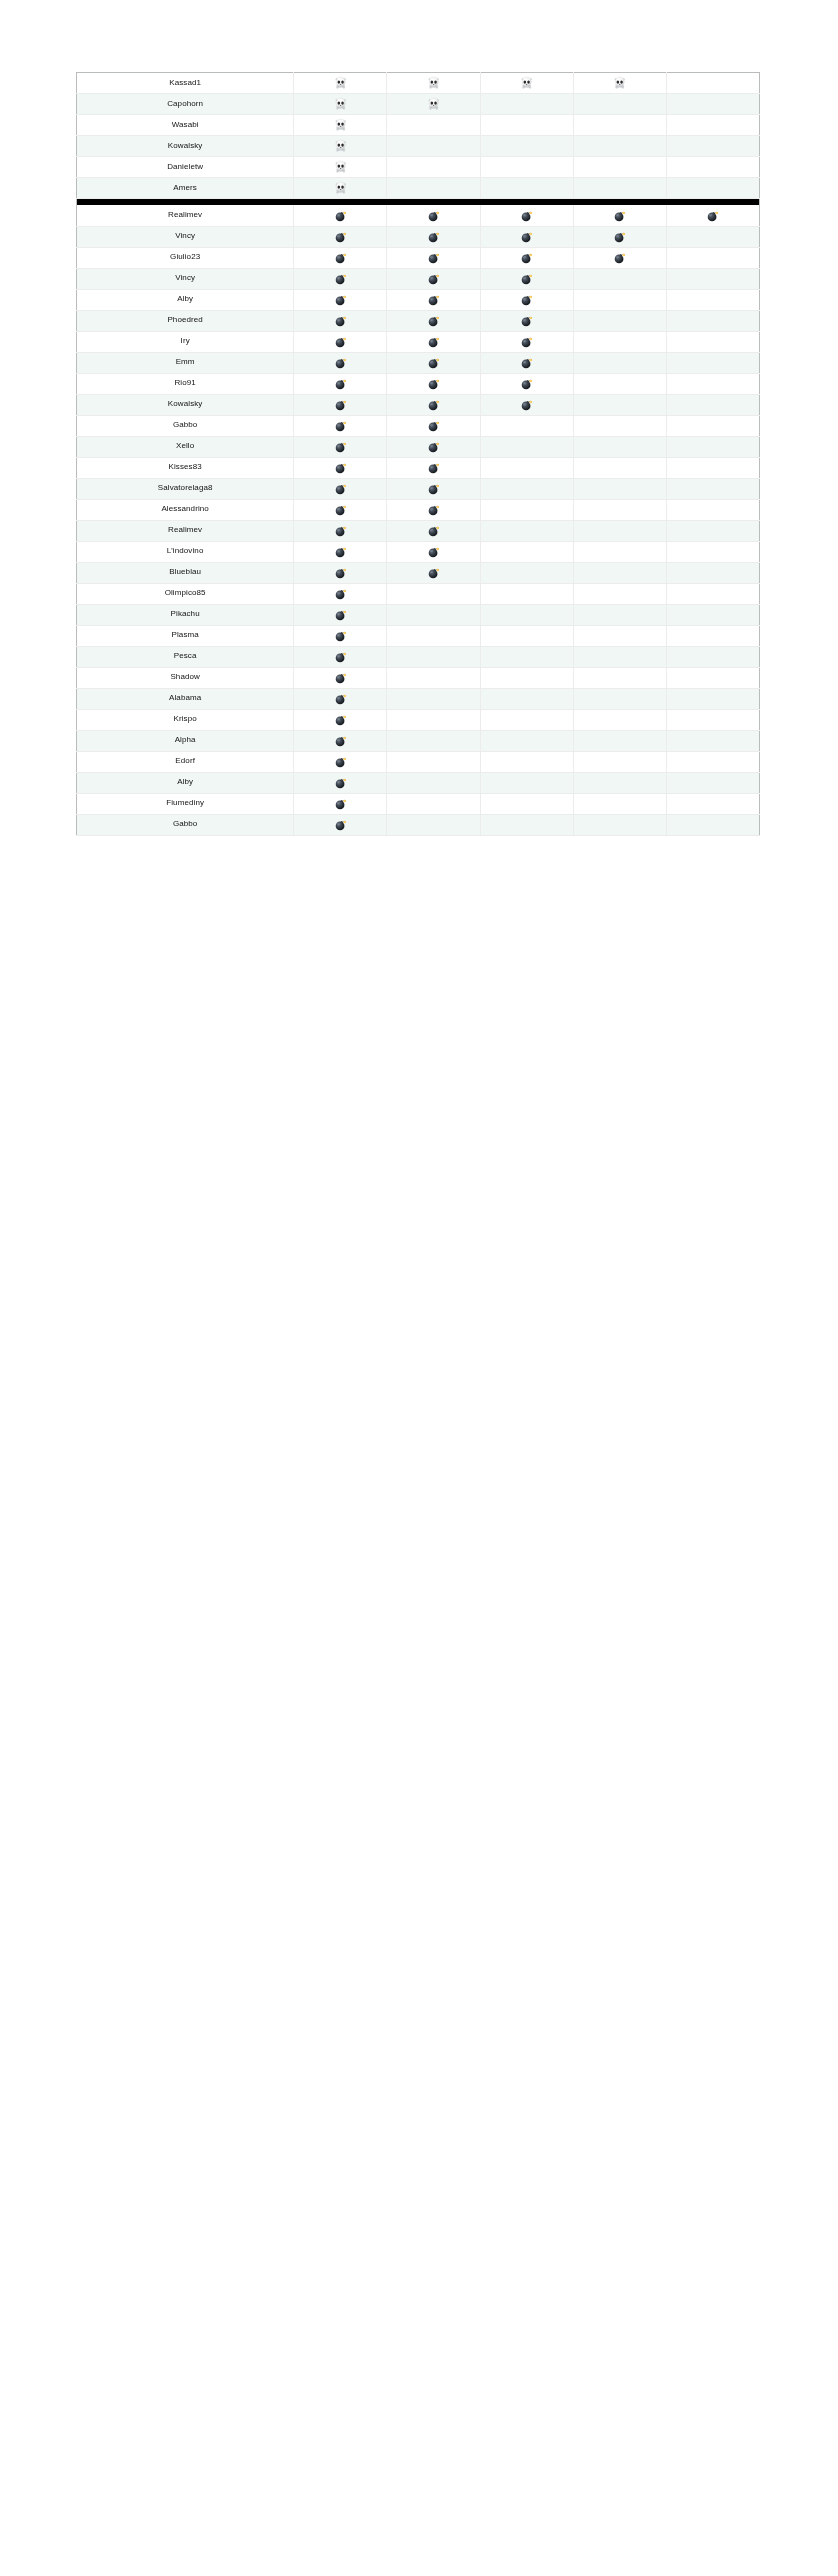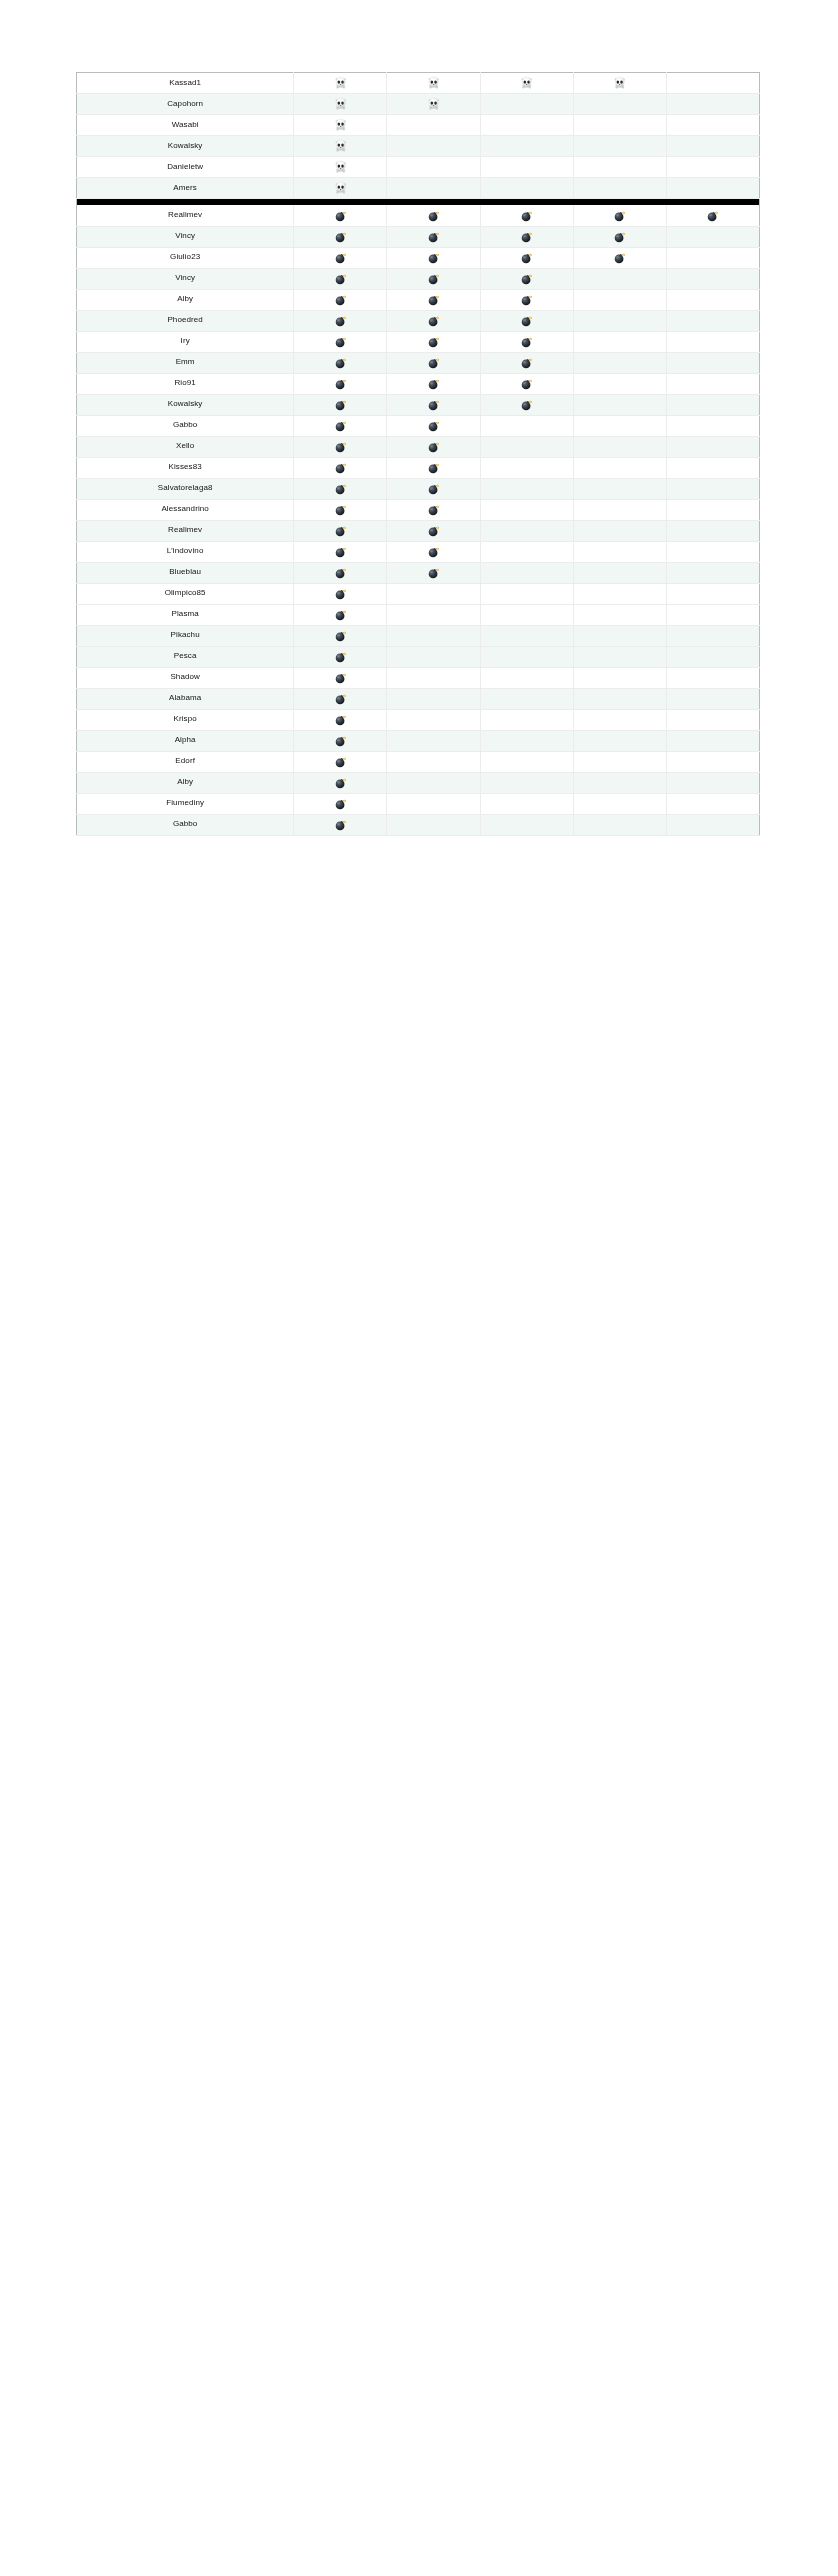--- a/index.html
+++ b/index.html
@@ -1594,49 +1594,49 @@
                   <circle cx="50.6" cy="18.4" r="2.1" fill="#fffbe0"></circle>
                   <path d="M35.5 13.8l8.6 5.4-4.6 7.2-8.6-5.4z" fill="#2b3138"></path>
                   <circle cx="29" cy="38" r="21" fill="url(#bmg)"></circle>
                   <ellipse cx="21.5" cy="29.5" rx="7.6" ry="5.2" fill="#8d99a6" opacity="0.34" transform="rotate(-32 21.5 29.5)"></ellipse>
                 </svg></span></td>
             <td class="slot-cell"></td>
             <td class="slot-cell"></td>
             <td class="slot-cell"></td>
             <td class="slot-cell"></td>
           </tr>
+          <tr class="data-row row-alt">
+            <td class="name-cell">Pikachu</td>
+            <td class="slot-cell"><span class="badge" aria-label="bomb"><svg viewBox="0 0 64 64" xmlns="http://www.w3.org/2000/svg">
+                  <defs>
+                    <radialGradient id="bmg" cx="34%" cy="30%" r="78%">
+                      <stop offset="0%" stop-color="#6b7683"></stop>
+                      <stop offset="42%" stop-color="#3b434d"></stop>
+                      <stop offset="100%" stop-color="#0d1013"></stop>
+                    </radialGradient>
+                    <radialGradient id="spk" cx="50%" cy="50%" r="50%">
+                      <stop offset="0%" stop-color="#fff6c4"></stop>
+                      <stop offset="45%" stop-color="#ffcc33"></stop>
+                      <stop offset="100%" stop-color="#e8950f"></stop>
+                    </radialGradient>
+                  </defs>
+                  <path d="M41 21C47 15 51 12 52.5 16.5" fill="none" stroke="#c79a4a" stroke-width="3.4" stroke-linecap="round"></path>
+                  <circle cx="51.5" cy="19.5" r="5.4" fill="url(#spk)"></circle>
+                  <circle cx="50.6" cy="18.4" r="2.1" fill="#fffbe0"></circle>
+                  <path d="M35.5 13.8l8.6 5.4-4.6 7.2-8.6-5.4z" fill="#2b3138"></path>
+                  <circle cx="29" cy="38" r="21" fill="url(#bmg)"></circle>
+                  <ellipse cx="21.5" cy="29.5" rx="7.6" ry="5.2" fill="#8d99a6" opacity="0.34" transform="rotate(-32 21.5 29.5)"></ellipse>
+                </svg></span></td>
+            <td class="slot-cell"></td>
+            <td class="slot-cell"></td>
+            <td class="slot-cell"></td>
+            <td class="slot-cell"></td>
+          </tr>
           <tr class="data-row row-base">
             <td class="name-cell">Plasma</td>
-            <td class="slot-cell"><span class="badge" aria-label="bomb"><svg viewBox="0 0 64 64" xmlns="http://www.w3.org/2000/svg">
-                  <defs>
-                    <radialGradient id="bmg" cx="34%" cy="30%" r="78%">
-                      <stop offset="0%" stop-color="#6b7683"></stop>
-                      <stop offset="42%" stop-color="#3b434d"></stop>
-                      <stop offset="100%" stop-color="#0d1013"></stop>
-                    </radialGradient>
-                    <radialGradient id="spk" cx="50%" cy="50%" r="50%">
-                      <stop offset="0%" stop-color="#fff6c4"></stop>
-                      <stop offset="45%" stop-color="#ffcc33"></stop>
-                      <stop offset="100%" stop-color="#e8950f"></stop>
-                    </radialGradient>
-                  </defs>
-                  <path d="M41 21C47 15 51 12 52.5 16.5" fill="none" stroke="#c79a4a" stroke-width="3.4" stroke-linecap="round"></path>
-                  <circle cx="51.5" cy="19.5" r="5.4" fill="url(#spk)"></circle>
-                  <circle cx="50.6" cy="18.4" r="2.1" fill="#fffbe0"></circle>
-                  <path d="M35.5 13.8l8.6 5.4-4.6 7.2-8.6-5.4z" fill="#2b3138"></path>
-                  <circle cx="29" cy="38" r="21" fill="url(#bmg)"></circle>
-                  <ellipse cx="21.5" cy="29.5" rx="7.6" ry="5.2" fill="#8d99a6" opacity="0.34" transform="rotate(-32 21.5 29.5)"></ellipse>
-                </svg></span></td>
-            <td class="slot-cell"></td>
-            <td class="slot-cell"></td>
-            <td class="slot-cell"></td>
-            <td class="slot-cell"></td>
-          </tr>
-          <tr class="data-row row-alt">
-            <td class="name-cell">Pikachu</td>
             <td class="slot-cell"><span class="badge" aria-label="bomb"><svg viewBox="0 0 64 64" xmlns="http://www.w3.org/2000/svg">
                   <defs>
                     <radialGradient id="bmg" cx="34%" cy="30%" r="78%">
                       <stop offset="0%" stop-color="#6b7683"></stop>
                       <stop offset="42%" stop-color="#3b434d"></stop>
                       <stop offset="100%" stop-color="#0d1013"></stop>
                     </radialGradient>
                     <radialGradient id="spk" cx="50%" cy="50%" r="50%">
                       <stop offset="0%" stop-color="#fff6c4"></stop>
                       <stop offset="45%" stop-color="#ffcc33"></stop>

